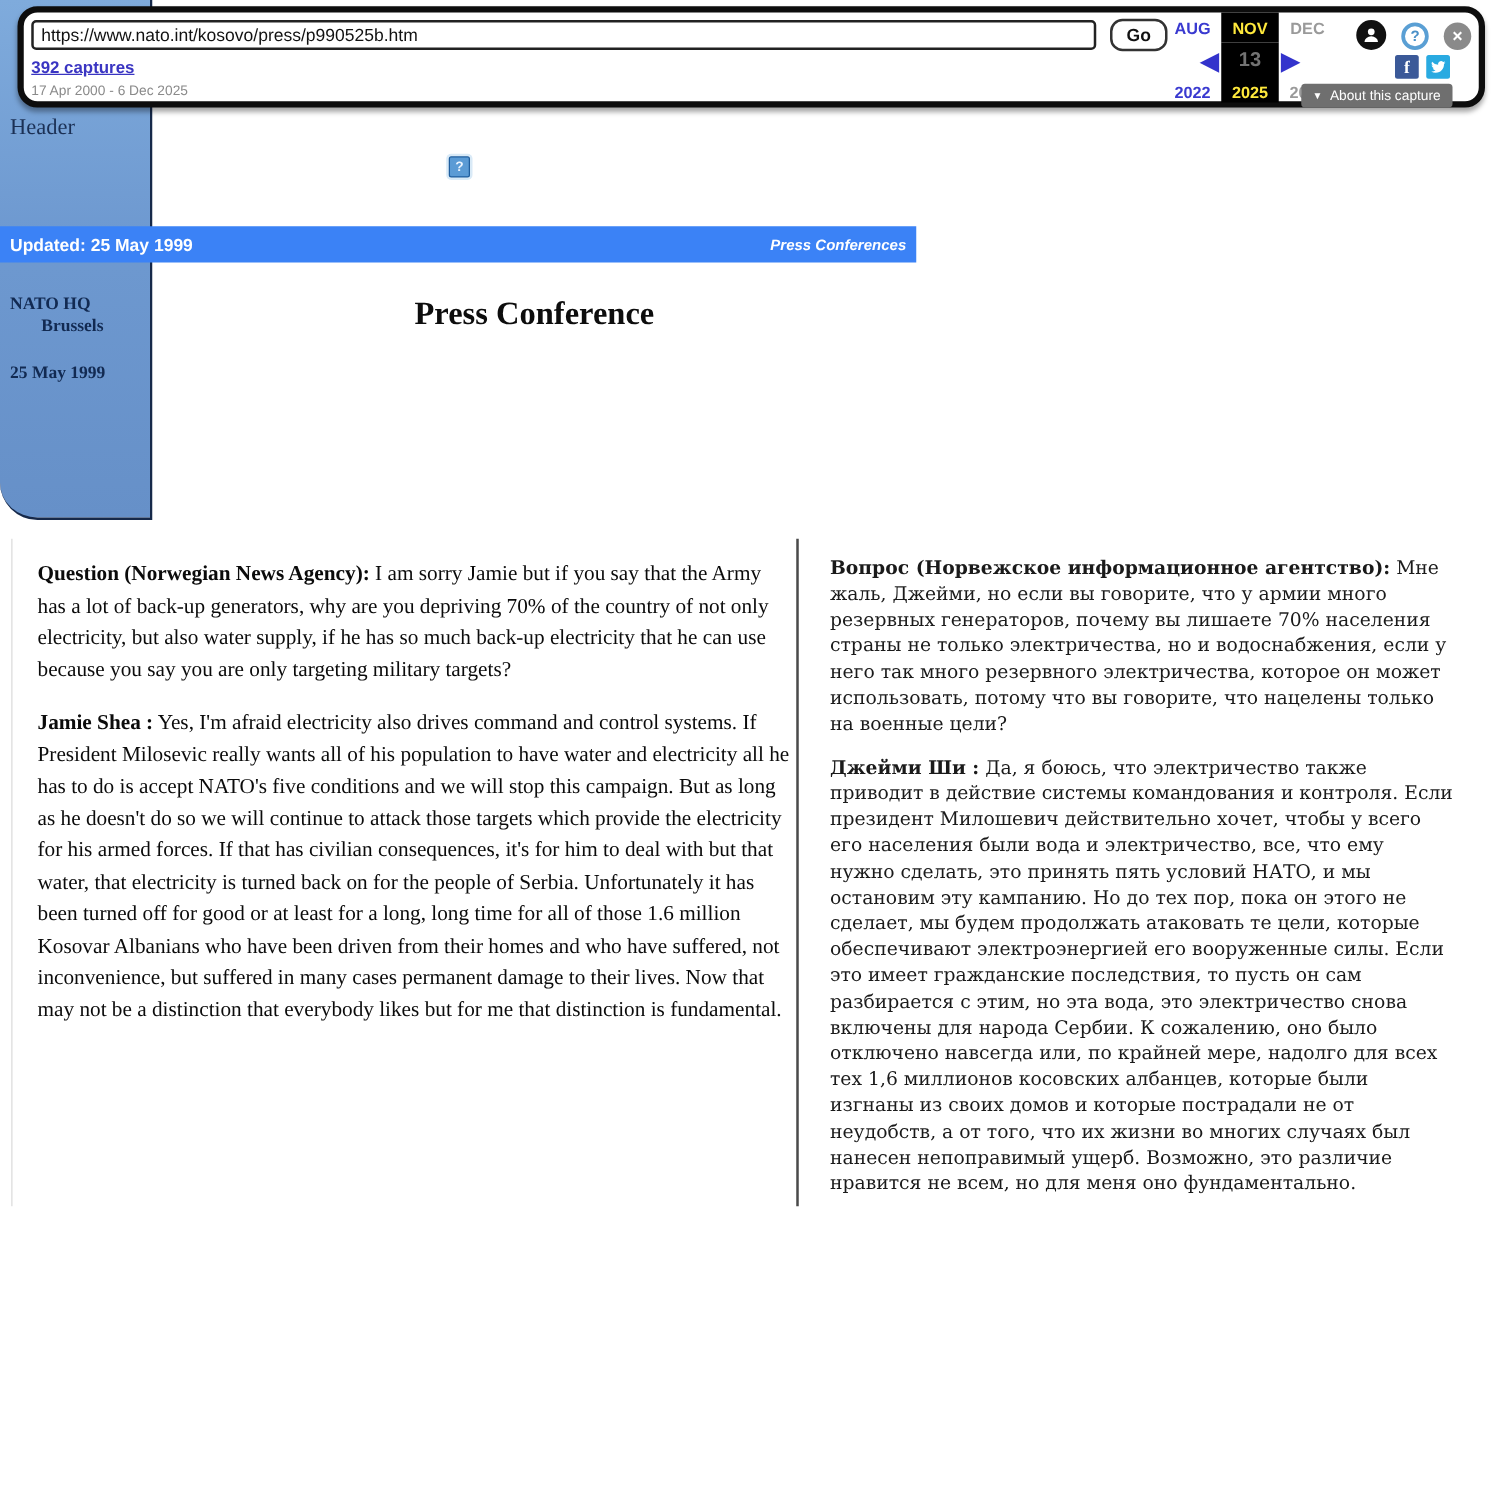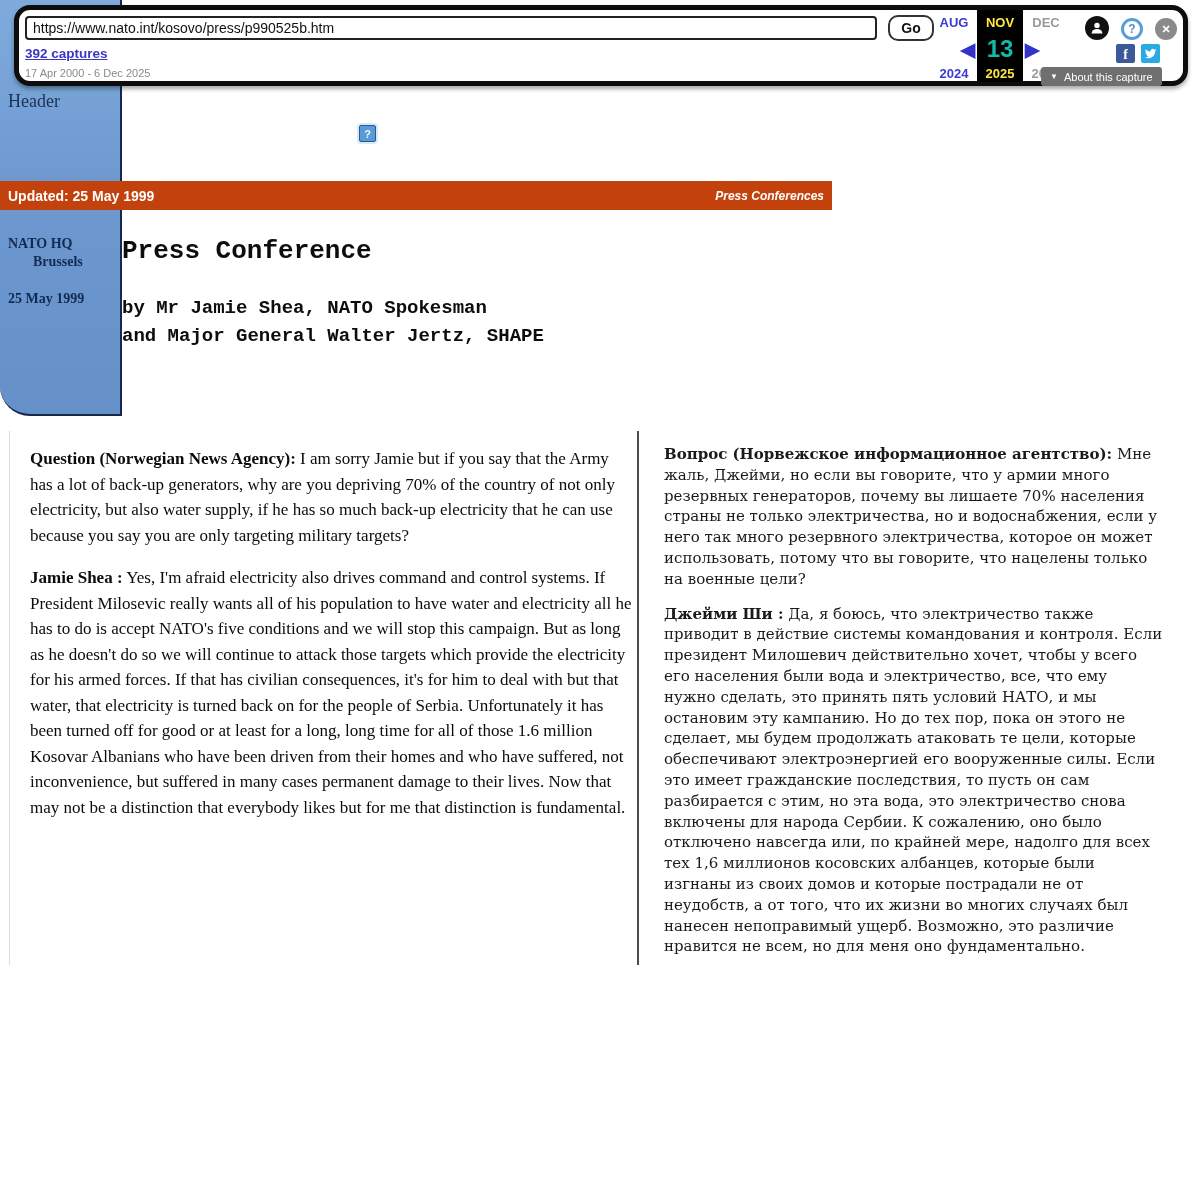--- a/index.html
+++ b/index.html
@@ -19,28 +19,28 @@
   .side-org { top:236px; } .side-city { top:254px;margin-left:25px; }
   .side-date { position:absolute; left:8px; top:291px; font:bold 14px "Liberation Serif", serif;
                color:#122a52; }
 
   .broken-img { position:absolute; left:359px; top:125px; width:17px; height:17px;
                 background:#5b9bd5; border:1px solid #1f5e9e; border-radius:2px;
                 color:#eaf4ff; font:bold 11px "Liberation Sans", sans-serif;
                 display:flex; align-items:center; justify-content:center;
                 box-shadow:0 0 0 2px #d9eaf7; }
 
-  .navy-bar { position:absolute; left:0; top:181px; width:832px; height:29px;
-              background:#c2410c; display:flex; align-items:center;
+  .navy-bar { position:absolute; left:0; top:181px; width:733px; height:29px;
+              background:#3b82f6; display:flex; align-items:center;
               justify-content:space-between; padding:0 8px; }
   .navy-bar .updated { color:#fff; font-weight:bold; font-size:14px; }
   .navy-bar .section { color:#fff; font-weight:bold; font-size:12px;font-style:italic; }
 
-  .title-block { position:absolute; left:122px; top:236px; width:611px; 
-                 font-family:Liberation Mono, monospace; color:#0d0d0d; }
+  .title-block { position:absolute; left:122px; top:236px; width:611px; text-align:center;
+                 font-family:Liberation Serif, serif; color:#0d0d0d; }
   .main-title { font-size:26px; font-weight:bold; }
   .subtitle { margin-top:28px; font-size:19px; font-weight:bold; line-height:28px; }
   .presentation-line { margin-top:24px; font-size:16px; color:#1b3055; }
   .presentation-line a { color:#2a2ad0; text-decoration:underline; cursor:pointer; }
   .camera { display:inline-block; vertical-align:-2px; margin-left:4px; }
 
   
   .wb-toolbar { position:absolute; left:14px; top:5px; width:1174px; height:81px;
                 background:#fff; border:5px solid #0d0d0d; border-radius:16px;
                 box-shadow:0 3px 4px rgba(0,0,0,.35); }
@@ -56,21 +56,21 @@
   .capture-range { position:absolute; left:6px; top:57px; font-size:11px; color:#8a8a8a; }
 
   .cal { position:absolute; left:912px; top:0; display:grid;
          grid-template-columns:46px 46px 46px; grid-template-rows:24px 30px 18px; }
   .cal .cell { display:flex; align-items:center; justify-content:center;
                font-weight:bold; font-size:13px; }
   .cal .blackcol { background:#000; }
   .cal .m-prev, .cal .y-prev { color:#3a3ad0; }
   .cal .m-cur,  .cal .y-cur  { color:#ffe93c; }
   .cal .m-next, .cal .y-next { color:#9a9a9a; }
-  .cal .day { color:#14b8a6; font-size:24px; }
+  .cal .day { color:#737373; font-size:16px; }
   .cal .arrow { color:#3333cc; font-size:19px; cursor:pointer; line-height:1; }
   .cal .arrow-prev { justify-content:flex-end; padding-right:2px; }
   .cal .arrow-next { justify-content:flex-start; padding-left:2px; }
 
   .icon-account { position:absolute; left:1066px; top:6px; width:24px; height:24px;
                   border-radius:50%; background:#111; display:flex; align-items:center;
                   justify-content:center; cursor:pointer; }
   .icon-help { position:absolute; left:1102px; top:8px; width:22px; height:22px;
                border-radius:50%; border:3px solid #5a9fd4; color:#4a90c8;
                font:bold 12px "Liberation Sans", sans-serif; display:flex;
@@ -117,42 +117,38 @@
 
   <div class="broken-img">?</div>
 
   <div class="navy-bar">
     <span class="updated">Updated: 25 May 1999</span>
     <span class="section">Press Conferences</span>
   </div>
 
   <div class="title-block">
     <div class="main-title">Press Conference</div>
-    <div class="subtitle">
-      <div>by Mr Jamie Shea, NATO Spokesman</div>
-      <div>and Major General Walter Jertz, SHAPE</div>
-    </div>
   </div>
 
   <div class="wb-toolbar">
     <input class="url-input" value="https://www.nato.int/kosovo/press/p990525b.htm" style="">
     <button class="go-btn">Go</button>
     <a class="captures-link">392 captures</a>
     <div class="capture-range">17 Apr 2000 - 6 Dec 2025</div>
 
     <div class="cal">
       <div class="cell m-prev">AUG</div>
       <div class="cell m-cur blackcol">NOV</div>
       <div class="cell m-next">DEC</div>
 
       <div class="cell arrow arrow-prev">◀</div>
       <div class="cell day blackcol">13</div>
       <div class="cell arrow arrow-next">▶</div>
 
-      <div class="cell y-prev">2024</div>
+      <div class="cell y-prev">2022</div>
       <div class="cell y-cur blackcol">2025</div>
       <div class="cell y-next">2026</div>
     </div>
 
     <div class="icon-account">
       <svg width="16" height="16" viewBox="0 0 16 16">
         <circle cx="8" cy="5.4" r="2.7" fill="#fff"></circle>
         <path d="M2.6 13.6a5.4 4.6 0 0 1 10.8 0z" fill="#fff"></path>
       </svg>
     </div>

